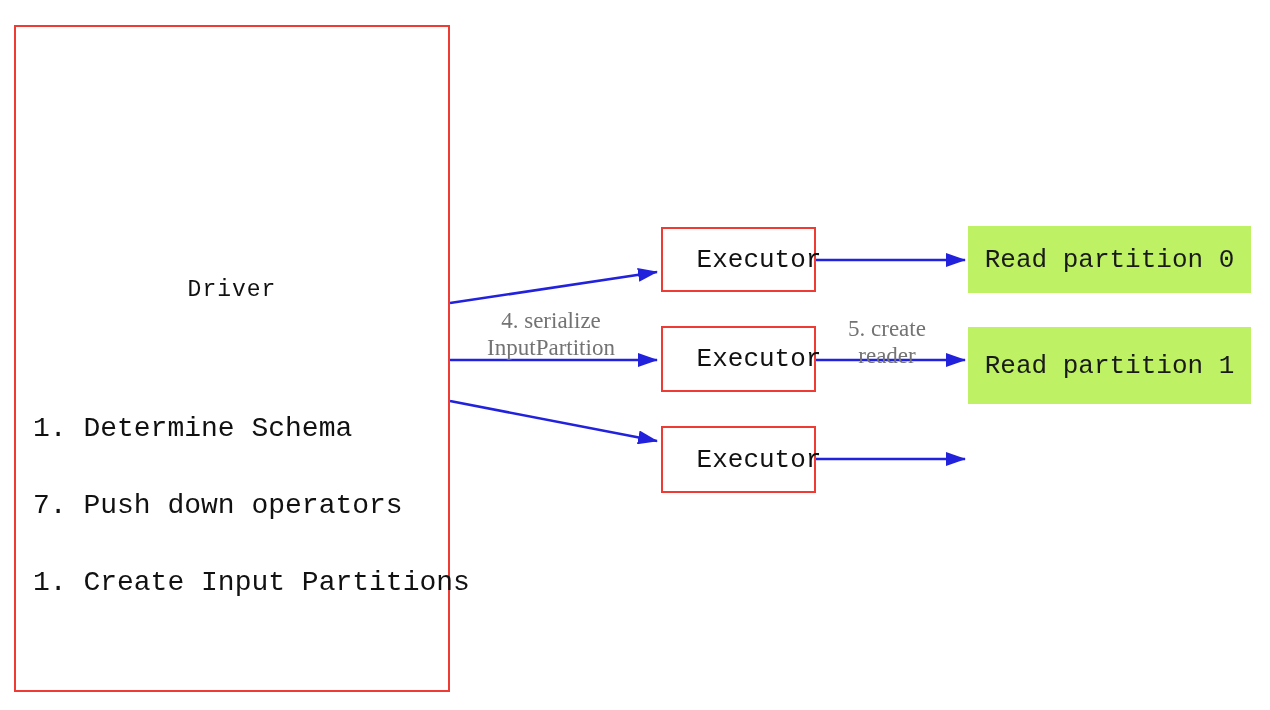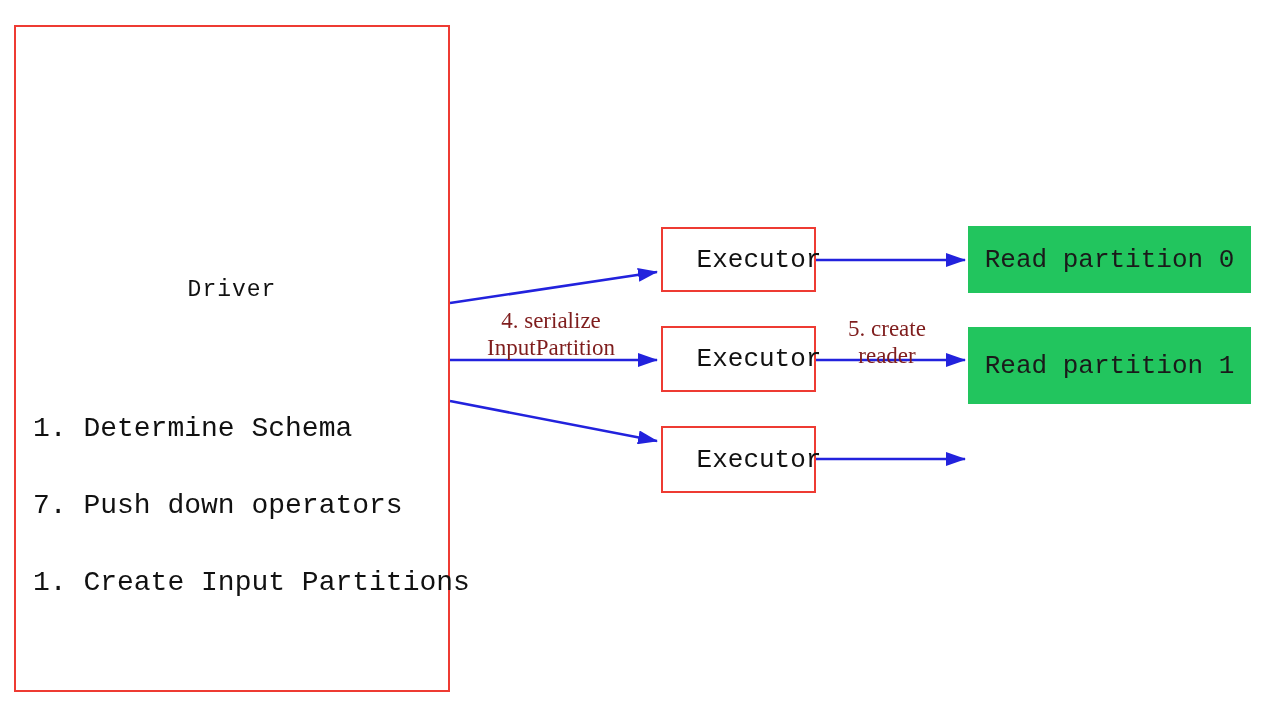--- a/index.html
+++ b/index.html
@@ -56,39 +56,39 @@
     padding-left: 41px;
   }
   .executor-1 { top: 227px; }
   .executor-2 { top: 326px; height: 66px; }
   .executor-3 { top: 426px; height: 67px; }
 
   
   .partition-box {
     left: 968px;
     width: 283px; height: 67px;
-    background: #22c55e;
+    background: #bef264;
     display: flex;
     align-items: center;
     justify-content: center;
     font-size: 26px;
     color: #1a1a1a;
     white-space: pre;
   }
   .partition-1 { top: 226px; }
   .partition-2 { top: 327px; height: 77px; }
   .partition-3 { top: 425px; }
 
   
   .arrow-label {
     font-family: "Liberation Serif", serif;
     font-size: 23px;
     line-height: 27px;
     text-align: center;
-    color: #7f1d1d;
+    color: #737373;
   }
   .label-serialize { left: 441px; top: 307px; width: 220px; }
   .label-reader    { left: 797px; top: 307px; width: 180px; margin-top: 8px; }
 
   .arrows-layer {
     left: 0; top: 0;
     width: 1270px; height: 710px;
     pointer-events: none;
   }
 </style>

